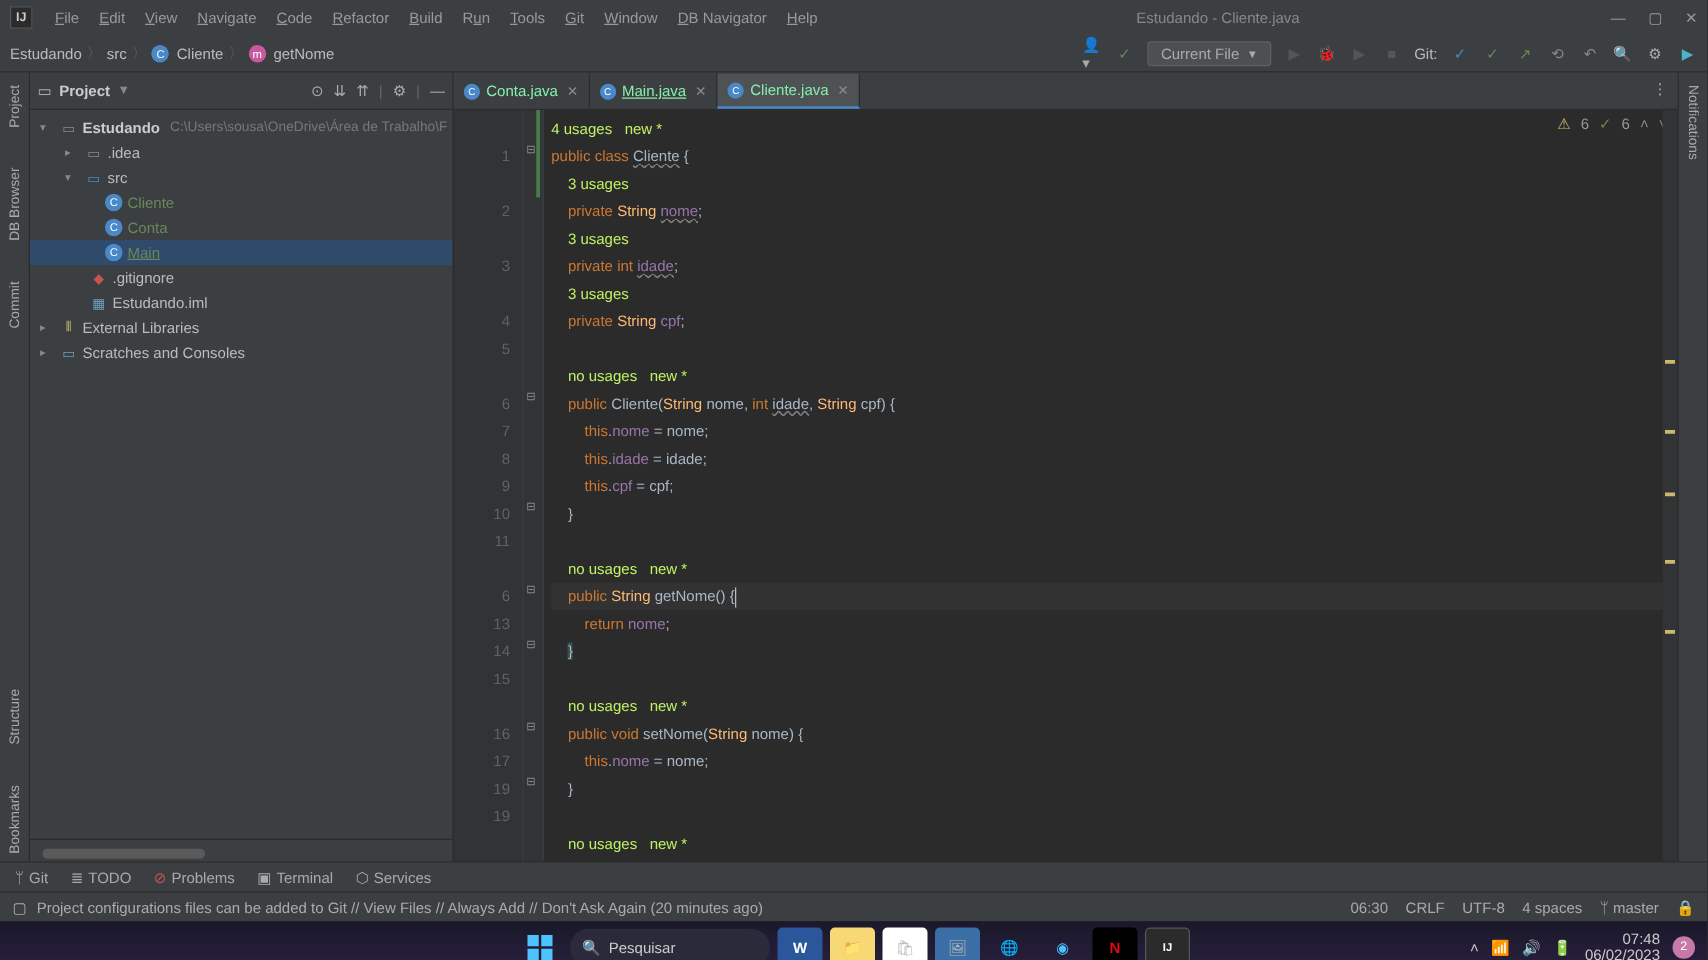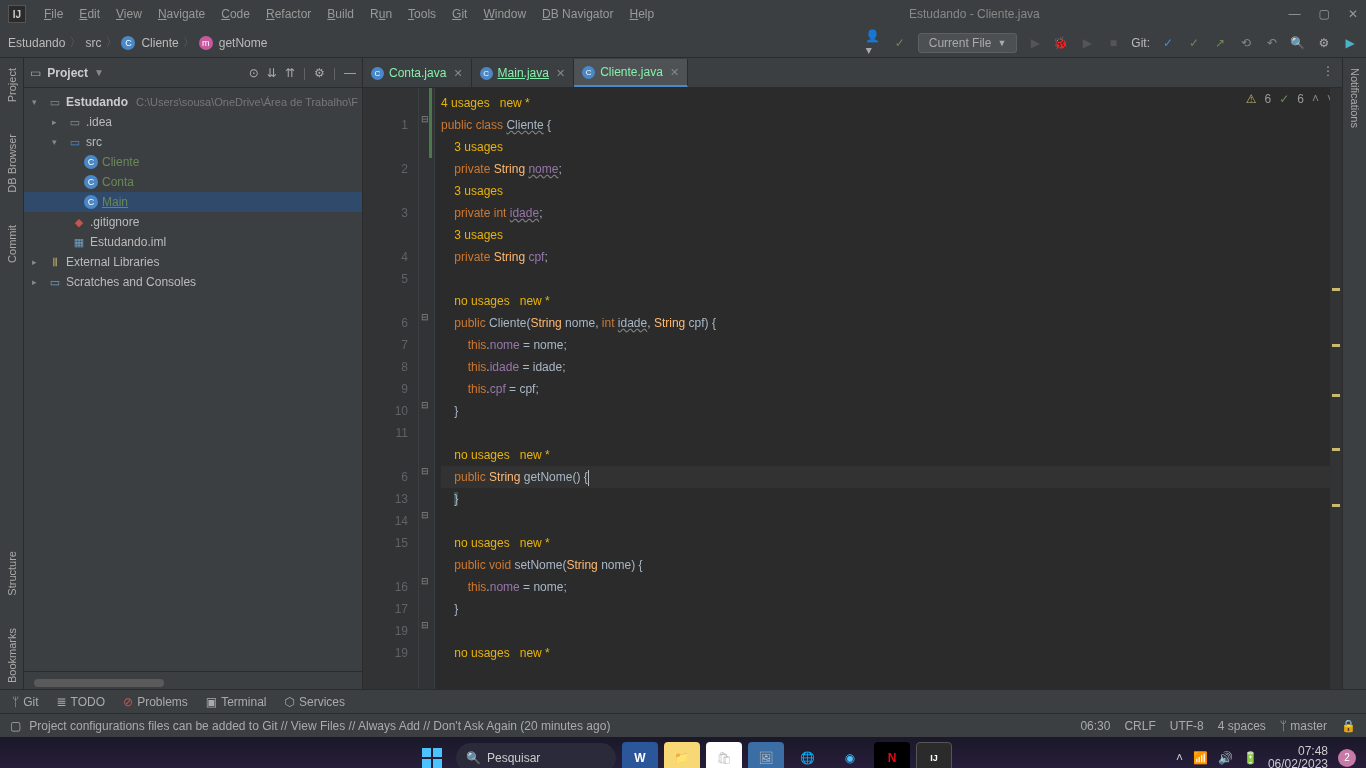--- a/index.html
+++ b/index.html
@@ -54,21 +54,21 @@
 .tab .tci{width:13px;height:13px;border-radius:50%;background:#4a88c7;color:#fff;font-size:8px;display:flex;align-items:center;justify-content:center}
 .tab .tname{color:#86efac;font-size:12px}
 .tab .close{color:#888;font-size:11px;margin-left:2px}
 .tabs .more{position:absolute;right:8px;top:6px;color:#aaa;cursor:pointer}
 .editor-body{flex:1;display:flex;overflow:hidden;position:relative}
 .gutter{width:56px;background:#313335;color:#606366;text-align:right;padding:4px 10px 4px 4px;font-family:'JetBrains Mono',Consolas,monospace;font-size:13px;line-height:22px;border-right:1px solid #3c3f41}
 .gut2{width:16px;background:#313335;border-right:1px solid #3c3f41;position:relative}
 .fold{position:absolute;left:2px;color:#888;font-size:9px;cursor:pointer}
 .code{flex:1;font-family:'JetBrains Mono',Consolas,monospace;font-size:13.5px;line-height:22px;padding:4px 0 4px 6px;color:#a9b7c6;position:relative}
 .code .line{height:22px;white-space:pre}
-.code .hint{color:#eab308;font-size:12px;font-style:normal}
+.code .hint{color:#bef264;font-size:12px;font-style:normal}
 .kw{color:#cc7832}
 .cls{color:#a9b7c6}
 .fld{color:#9876aa}
 .typ{color:#fdba74}
 .wavy{text-decoration:underline wavy #808080}
 .line.cur{background:#323232}
 .caret{display:inline-block;width:1px;height:16px;background:#bbb;vertical-align:middle}
 .insp{position:absolute;top:4px;right:8px;display:flex;gap:8px;align-items:center;color:#999;font-size:12px}
 .insp .warn{color:#c9ba6f}
 .insp .ok{color:#6a8759}
@@ -312,20 +312,21 @@
 <div class="line"></div>
 <div class="line">    <span class="hint"><span>no usages</span>   <span>new *</span></span></div>
 <div class="line">    <span class="kw">public</span> <span>Cliente</span>(<span class="typ">String</span> <span>nome</span>, <span class="kw">int</span> <span class="wavy">idade</span>, <span class="typ">String</span> <span>cpf</span>) {</div>
 <div class="line">        <span class="kw">this</span>.<span class="fld">nome</span> = <span>nome</span>;</div>
 <div class="line">        <span class="kw">this</span>.<span class="fld">idade</span> = <span>idade</span>;</div>
 <div class="line">        <span class="kw">this</span>.<span class="fld">cpf</span> = <span>cpf</span>;</div>
 <div class="line">    }</div>
 <div class="line"></div>
 <div class="line">    <span class="hint"><span>no usages</span>   <span>new *</span></span></div>
 <div class="line cur"><span class="changebar" style="top:-110px;height:180px"></span>    <span class="kw">public</span> <span class="typ">String</span> <span>getNome</span>() {<span class="caret"></span></div>
+<div class="line">        <span class="kw">return</span> <span class="fld">nome</span>;</div>
 <div class="line">    <span style="background:#3b514d">}</span></div>
 <div class="line"></div>
 <div class="line">    <span class="hint"><span>no usages</span>   <span>new *</span></span></div>
 <div class="line">    <span class="kw">public</span> <span class="kw">void</span> <span>setNome</span>(<span class="typ">String</span> <span>nome</span>) {</div>
 <div class="line">        <span class="kw">this</span>.<span class="fld">nome</span> = <span>nome</span>;</div>
 <div class="line">    }</div>
 <div class="line"></div>
 <div class="line">    <span class="hint"><span>no usages</span>   <span>new *</span></span></div>
       </div>
       <div class="marker-strip">

